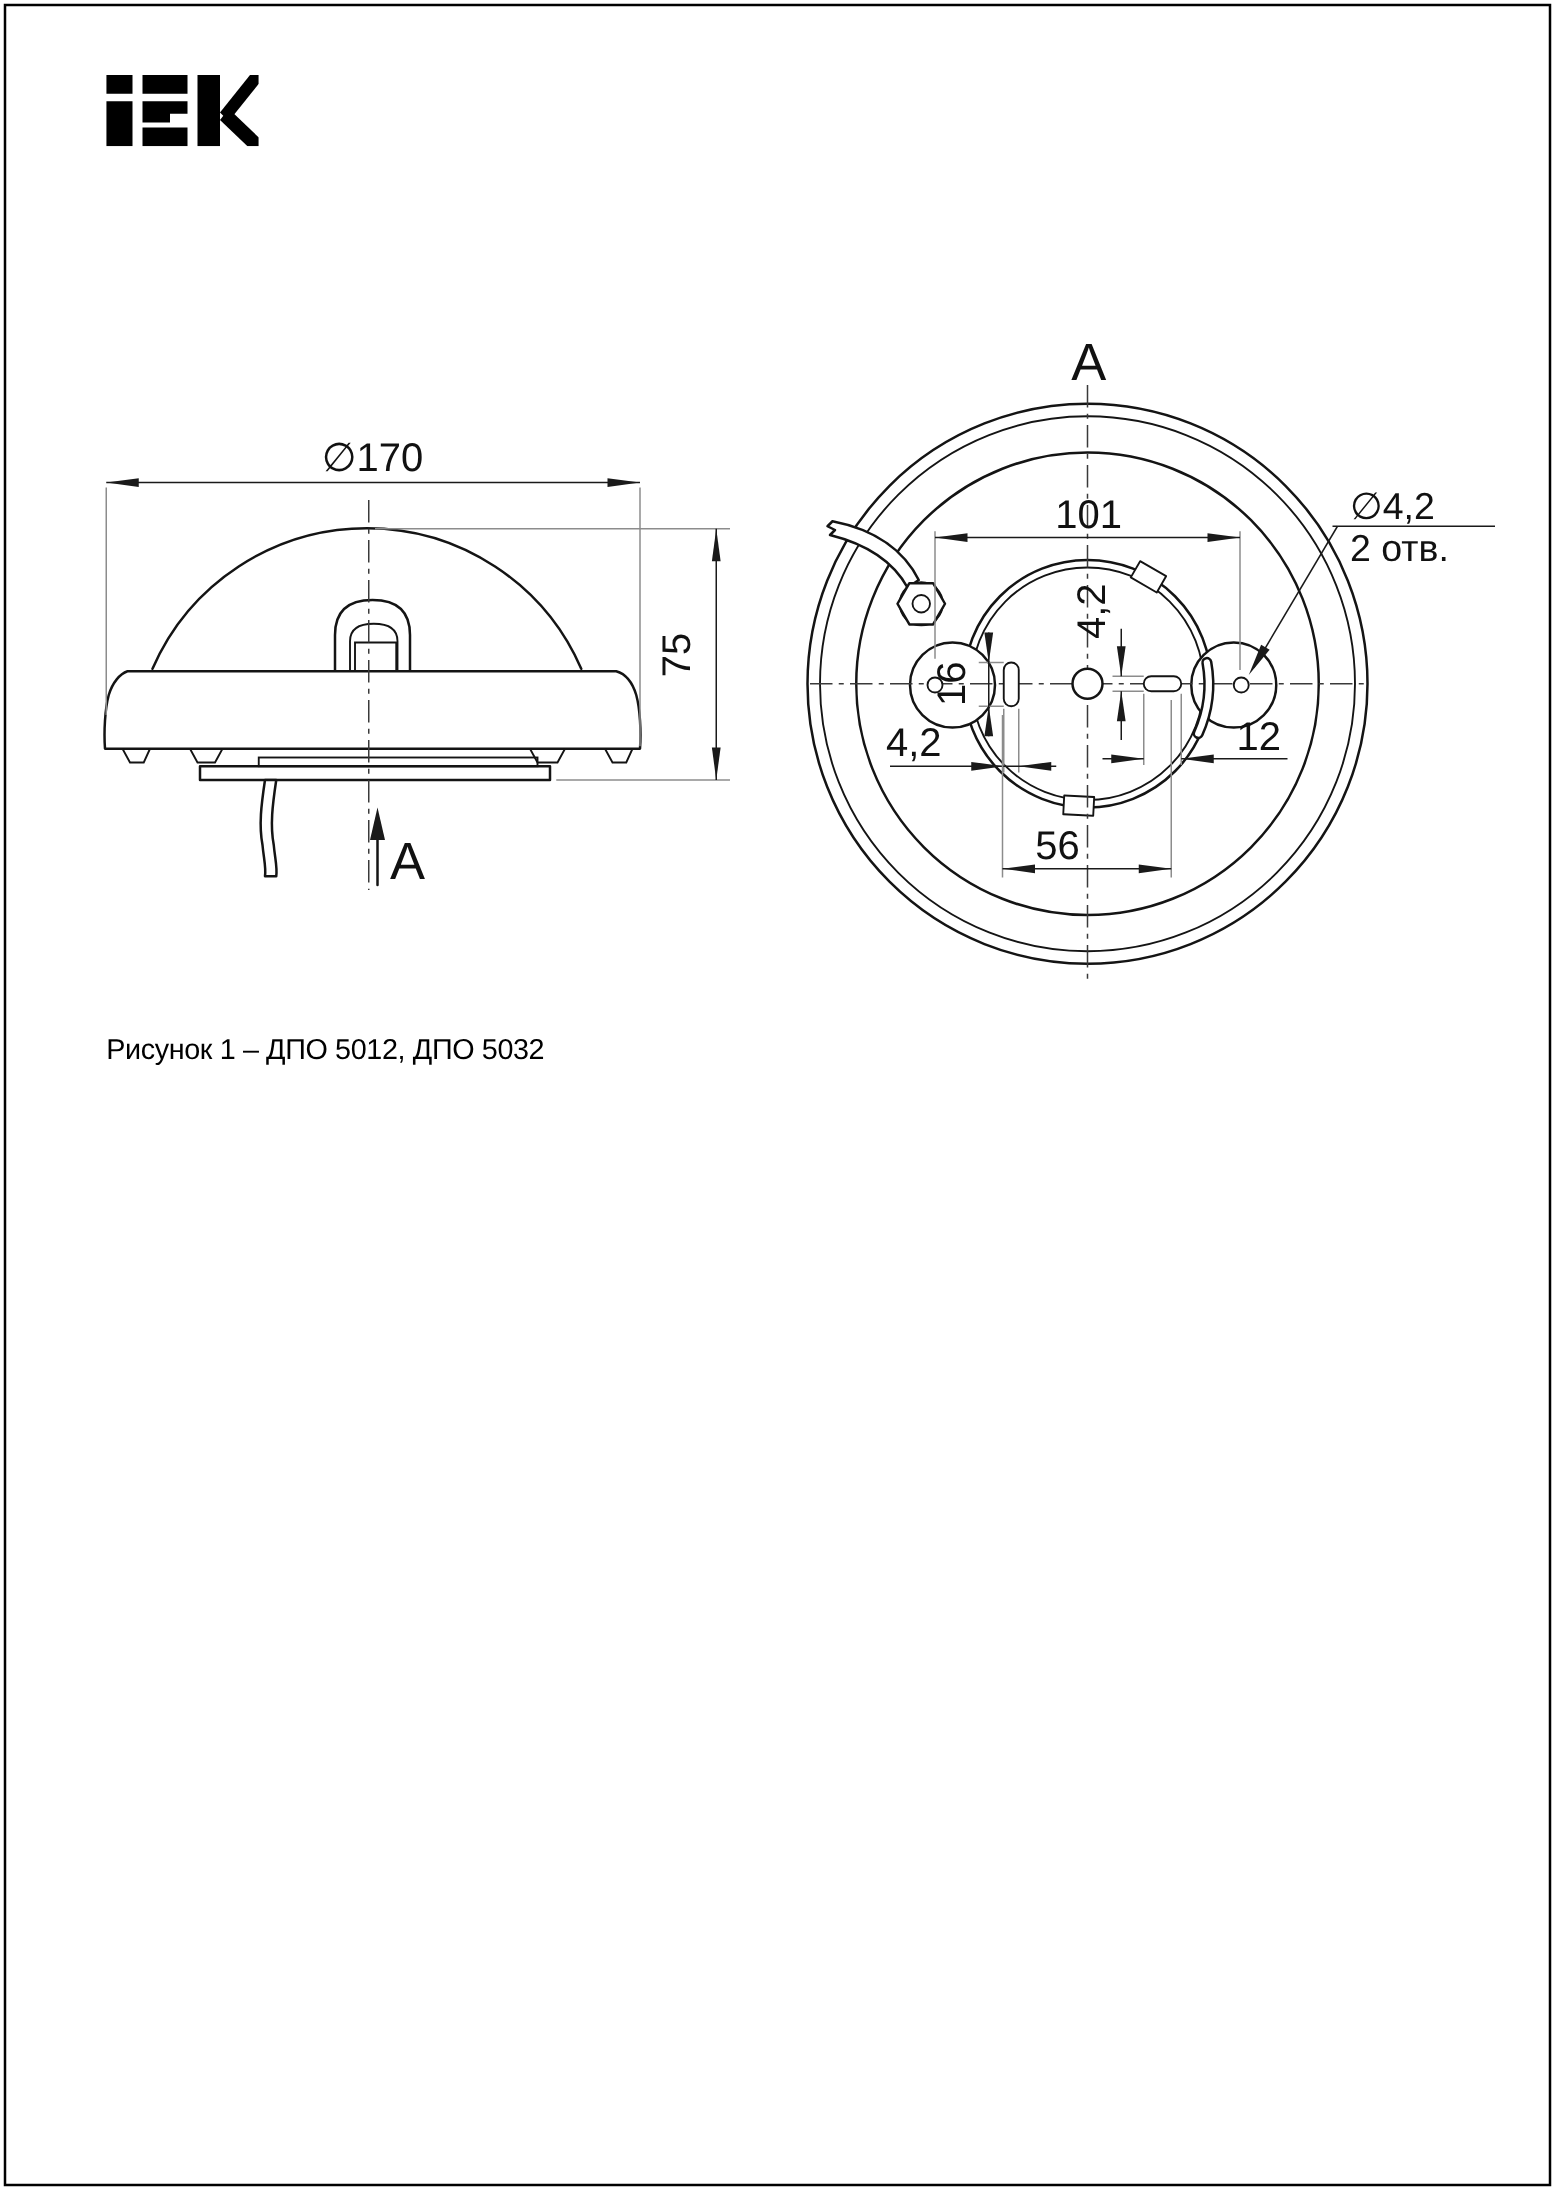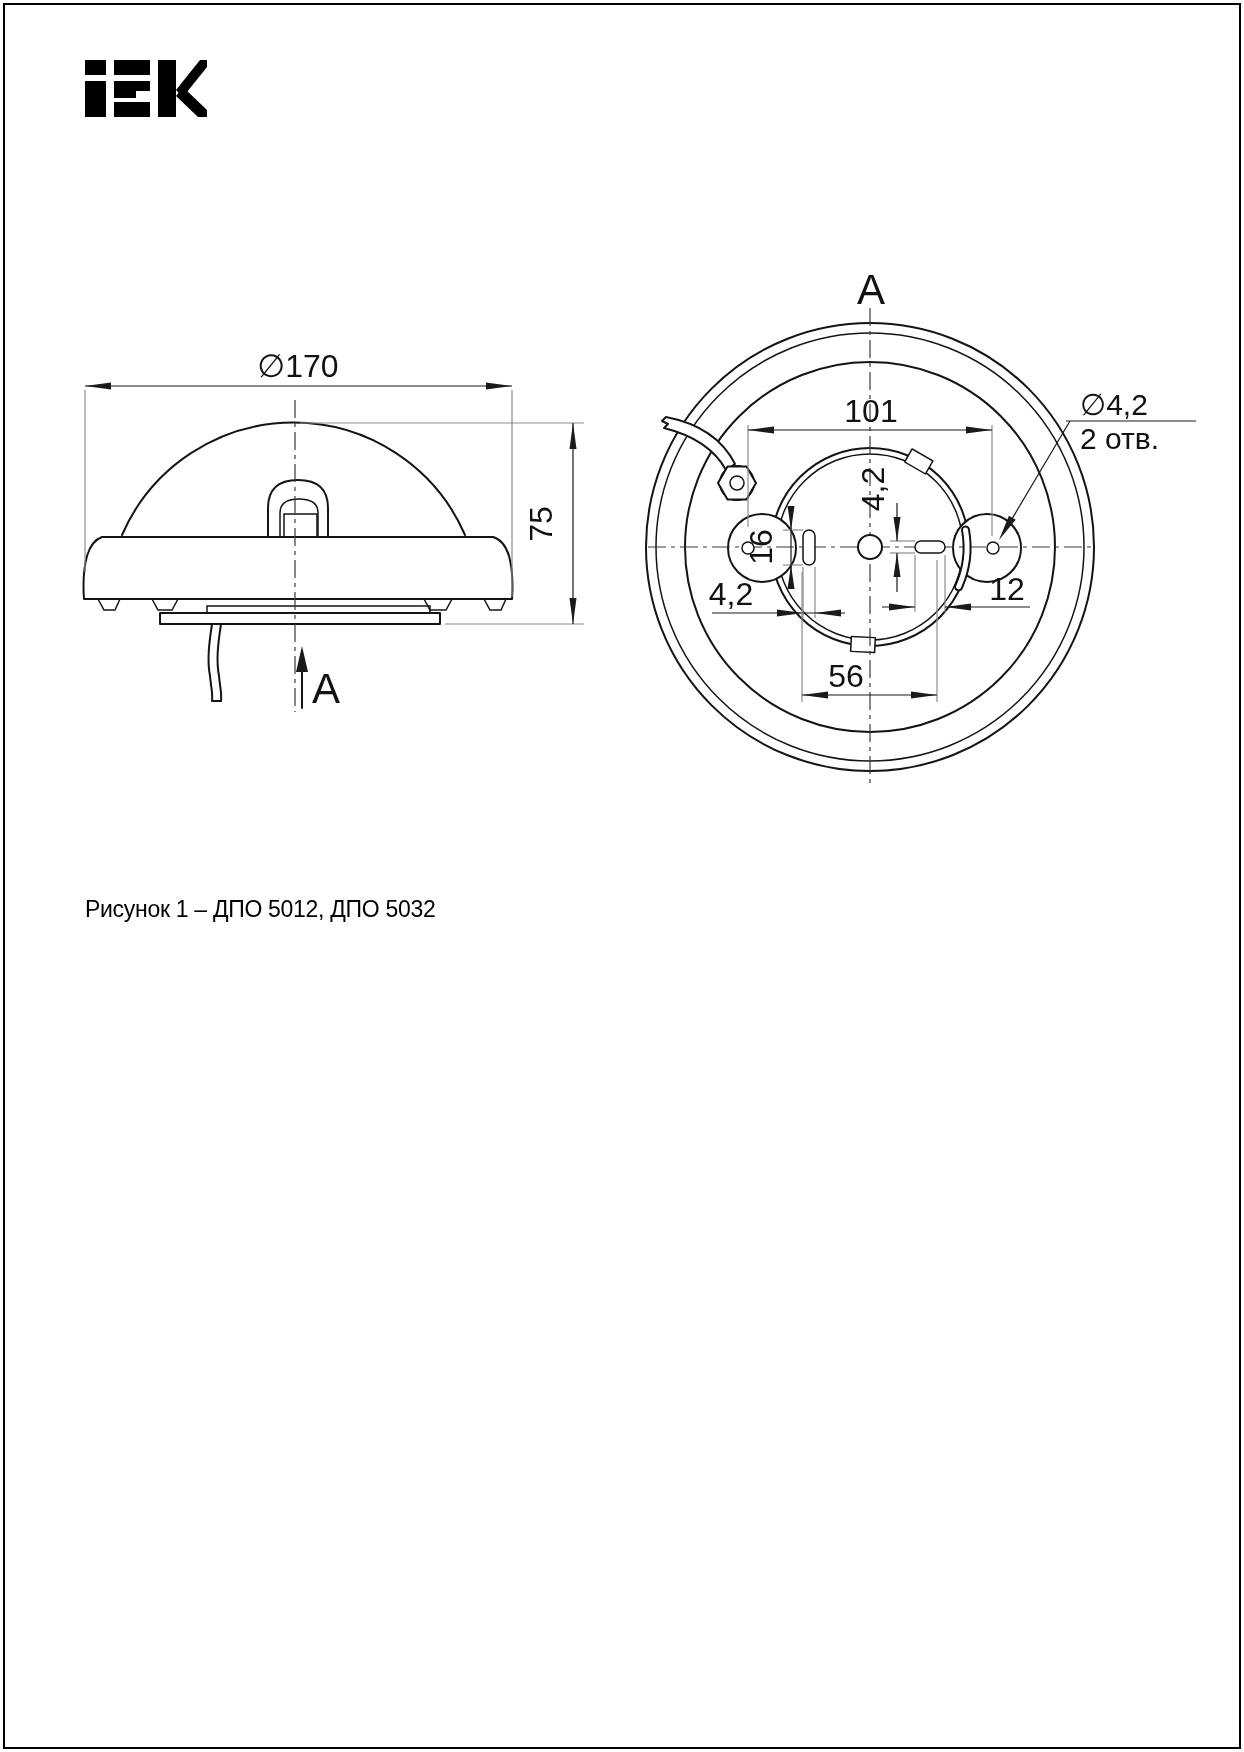--- a/index.html
+++ b/index.html
@@ -11,21 +11,21 @@
   .thinline{stroke:#141414;stroke-width:1.5;fill:none;}
   .whiteshape{fill:#ffffff;stroke:#141414;stroke-width:2;stroke-linejoin:round;}
   .extline{stroke:#8c8c8c;stroke-width:1.2;fill:none;}
   .dimline{stroke:#1a1a1a;stroke-width:1.2;fill:none;}
   .centerline{stroke:#3a3a3a;stroke-width:1.2;fill:none;stroke-dasharray:18 5 4 5;}
   .arrow{fill:#1a1a1a;stroke:none;}
   .dimtext{font-family:"Liberation Sans",sans-serif;font-size:32px;fill:#111;}
   .dimtext-mid{text-anchor:middle;}
   .biglabel{font-family:"Liberation Sans",sans-serif;font-size:42px;fill:#111;text-anchor:middle;}
   .leadertext{font-family:"Liberation Sans",sans-serif;font-size:30px;fill:#111;}
-  #caption{position:absolute;left:85px;top:896px;font-size:23px;color:#000;letter-spacing:-0.3px;}
+  #caption{position:absolute;left:85px;top:826px;font-size:23px;color:#000;letter-spacing:-0.3px;}
   .logo{position:absolute;left:85px;top:60px;}
 </style>
 </head>
 <body>
 
 <div id="page">
   <div id="frame"></div>
 
   <svg class="logo" width="122" height="57" viewBox="0 0 122 57" aria-label="IEK">
     <g fill="#000">

